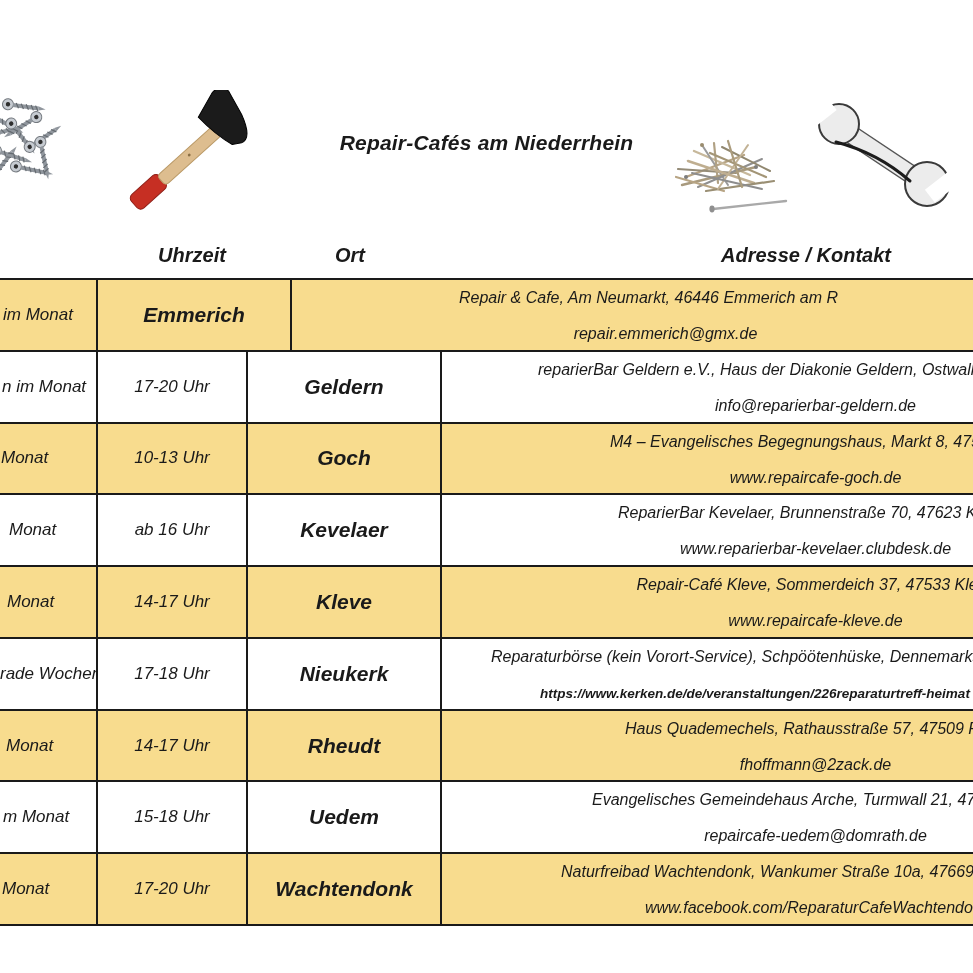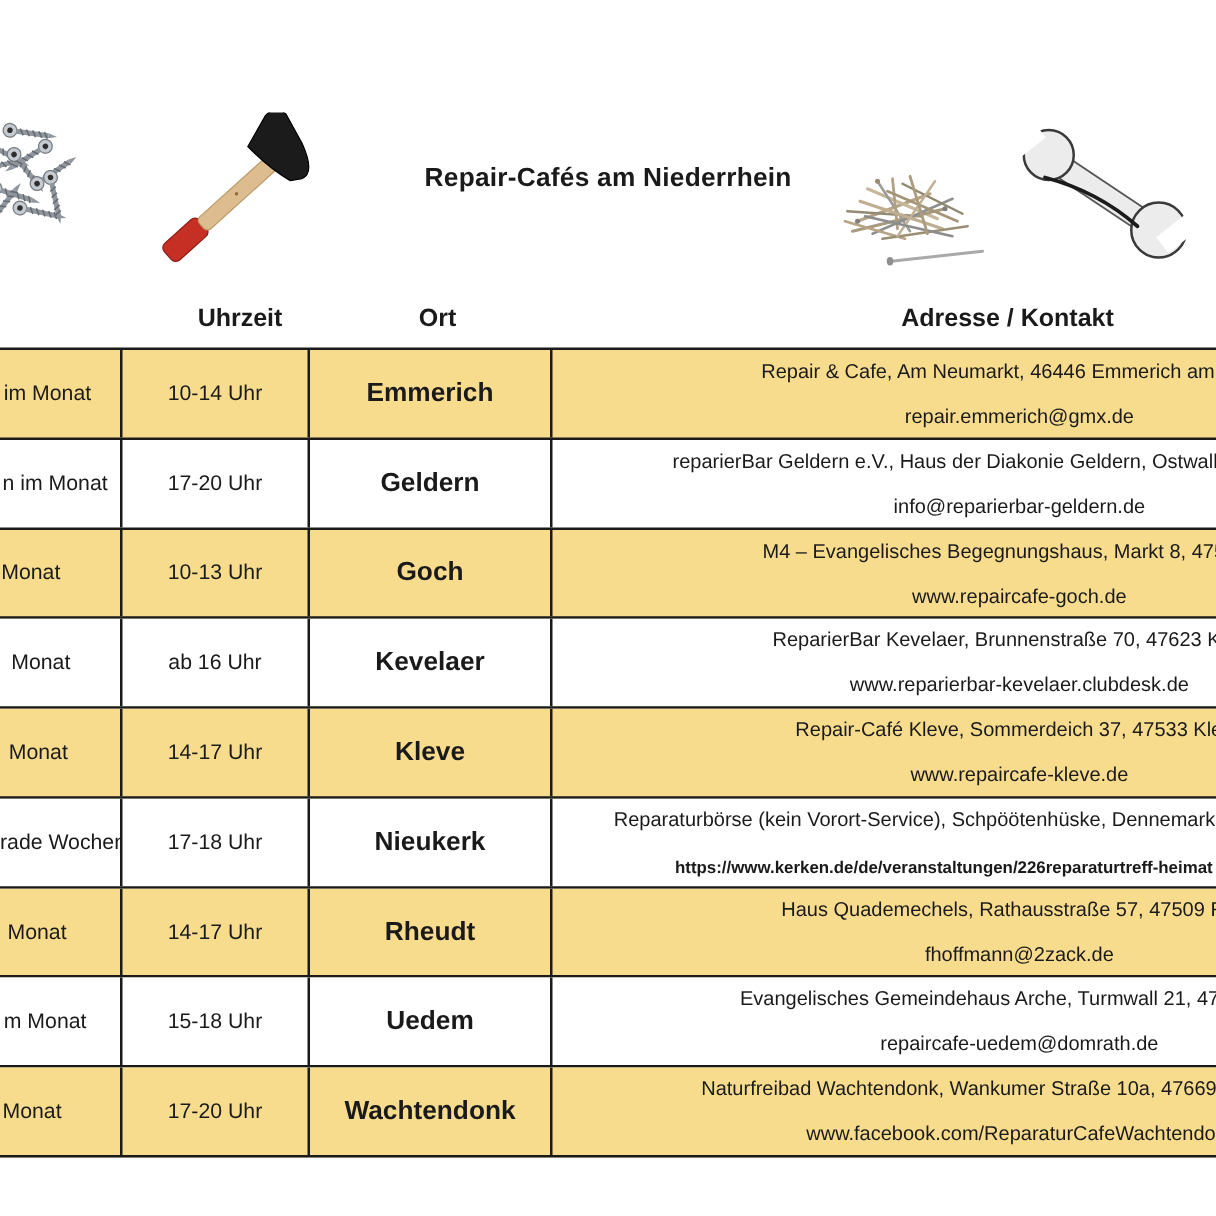--- a/index.html
+++ b/index.html
@@ -1,18 +1,18 @@
 <!DOCTYPE html>
 <html style="--color-row-highlight: #F8DC8E; --color-table-border: #1A1A1A; --color-text: #1A1A1A;"><head>
 <meta charset="utf-8">
 <style>
   html,body{margin:0;padding:0;background:#ffffff;}
   .page{
     position:relative;width:973px;height:973px;background:#ffffff;overflow:hidden;
-    font-family:"Liberation Sans","DejaVu Sans",sans-serif;color:var(--color-text,#1a1a1a);
+    font-family:"Liberation Sans","DejaVu Sans",sans-serif;color:var(--color-text,#1a1a1a);font-style:italic;
   }
   .abs{position:absolute;}
   .title{top:131px;left:0;width:973px;text-align:center;font-size:21px;font-weight:bold;letter-spacing:.2px;}
   .col-head{top:244px;font-size:20px;font-weight:bold;transform:translateX(-50%);white-space:nowrap;}
   #h-time{left:192px;}
   #h-place{left:350px;}
   #h-contact{left:806px;}
   .table{
     position:absolute;top:278px;left:0;width:973px;height:648px;
     border-top:2px solid var(--color-table-border,#1a1a1a);
@@ -111,23 +111,20 @@
   <div class="abs col-head" id="h-time">Uhrzeit</div>
   <div class="abs col-head" id="h-place">Ort</div>
   <div class="abs col-head" id="h-contact">Adresse / Kontakt</div>
 
   <div class="table">
 
     <div class="row hl">
       <div class="cell when">
           <span style="margin-left:3px">im Monat</span>
         </div>
-      <div class="cell time">
-          <span>10-14 Uhr</span>
-        </div>
       <div class="cell city">
           <span>Emmerich</span>
         </div>
       <div class="cell addr">
         <div class="al l1" style="padding-left:167px">Repair &amp; Cafe, Am Neumarkt, 46446 Emmerich am R</div>
         <div class="al l2 c">repair.emmerich@gmx.de</div>
       </div>
     </div>
 
     <div class="row">

